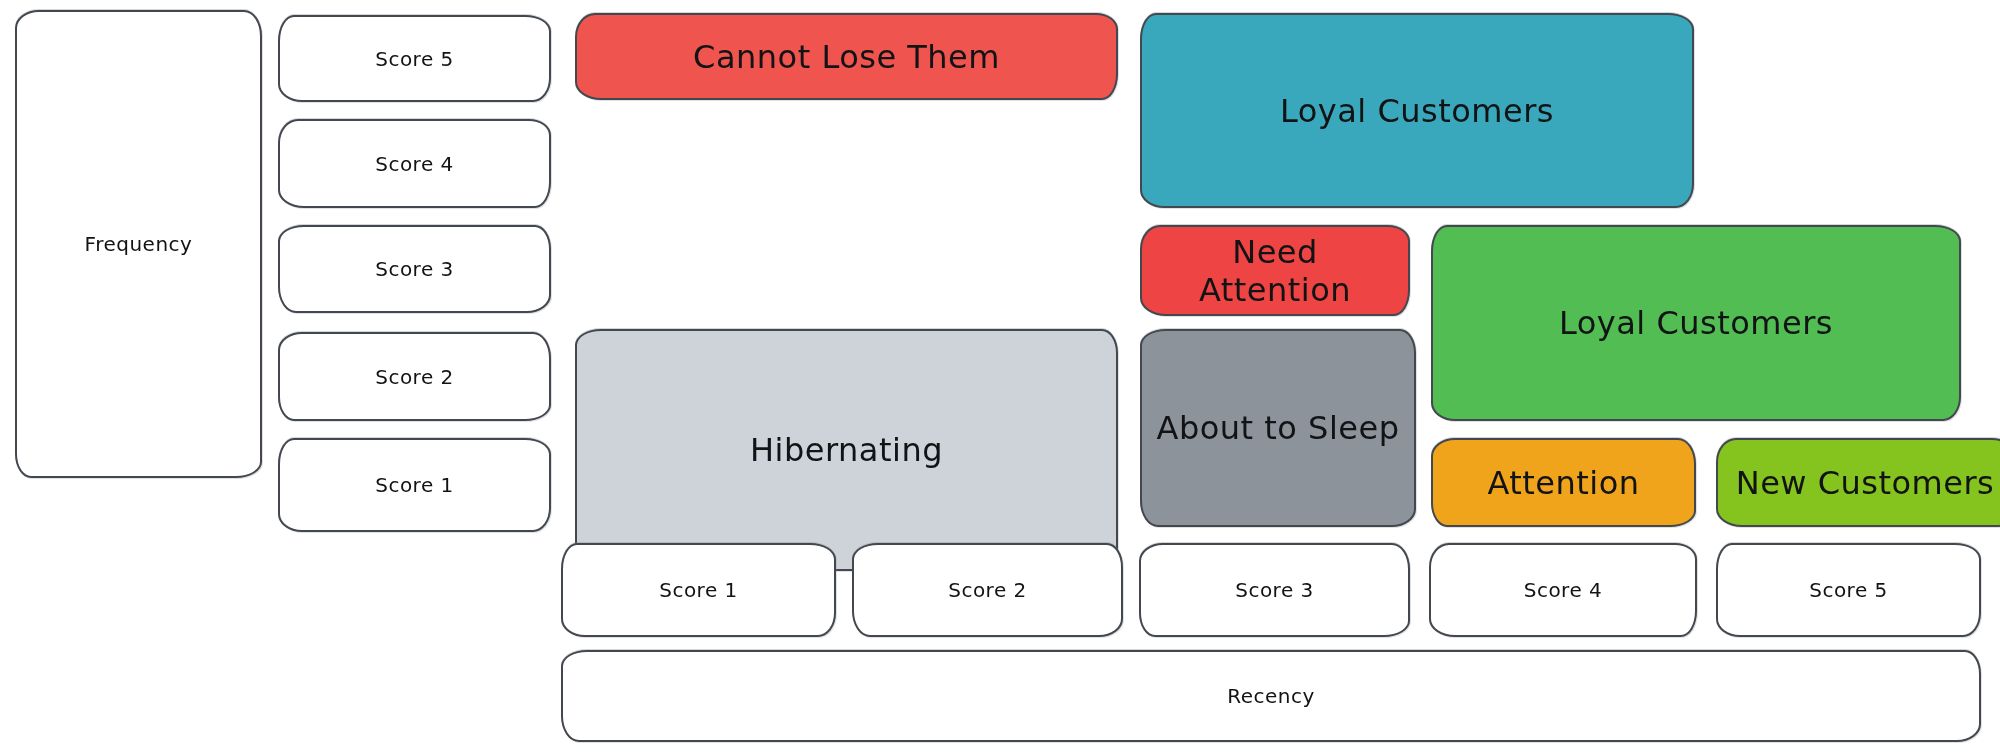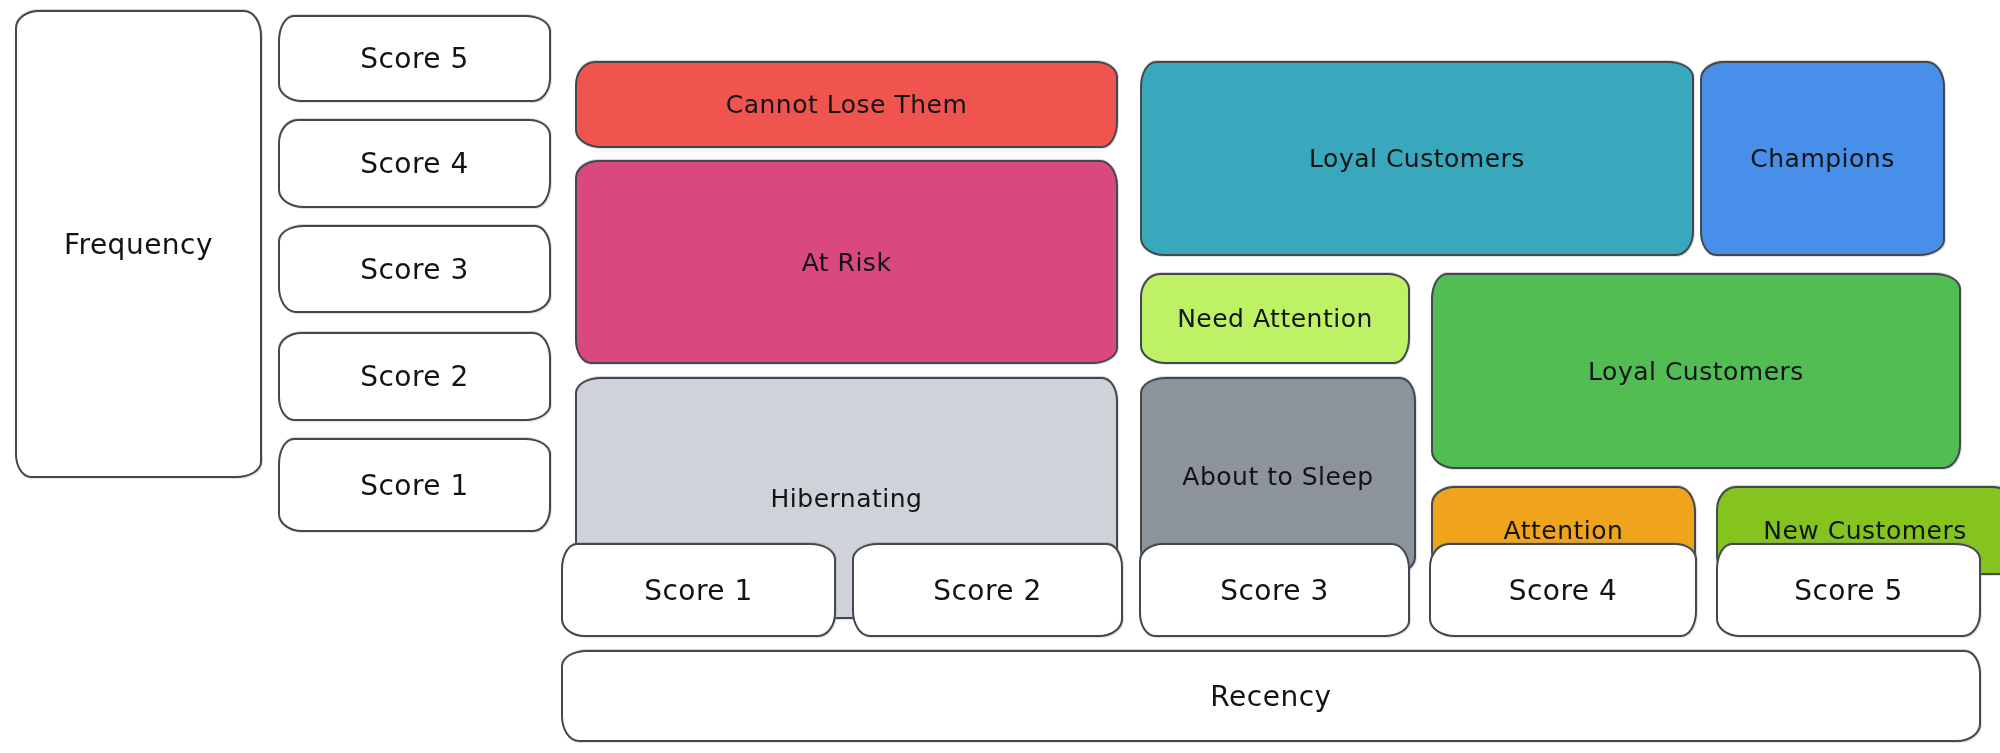--- a/index.html
+++ b/index.html
@@ -18,31 +18,31 @@
   .box {
     position: absolute;
     box-sizing: border-box;
     border: 2.5px solid #43484e;
     display: flex;
     align-items: center;
     justify-content: center;
     text-align: center;
     background: #ffffff;
     color: #111315;
-    font-size: 28px;
+    font-size: 20px;
     letter-spacing: 0.5px;
     box-shadow: 0 -1px 0 rgba(130,136,142,0.35), 1px 1px 0 rgba(130,136,142,0.25);
   }
   .box span { padding: 0 10px; }
   
   .r1 { border-radius: 24px 18px 26px 16px / 18px 26px 16px 24px; }
   .r2 { border-radius: 16px 26px 18px 24px / 26px 16px 24px 18px; }
   .r3 { border-radius: 20px 22px 16px 26px / 24px 16px 26px 18px; }
   .r4 { border-radius: 26px 16px 24px 18px / 16px 24px 18px 26px; }
-  .seg { font-size: 25px; margin-top: 48px; }
+  .seg { font-size: 32px; }
 </style>
 </head>
 <body>
 
 <div class="stage">
 
   <div class="box r1" style="left:15px; top:10px; width:247px; height:468px;">
     <span>Frequency</span>
   </div>
   <div class="box r2" style="left:278px; top:15px; width:273px; height:87px;">
@@ -57,33 +57,27 @@
   <div class="box r1" style="left:278px; top:332px; width:273px; height:89px;">
     <span>Score 2</span>
   </div>
   <div class="box r2" style="left:278px; top:438px; width:273px; height:94px;">
     <span>Score 1</span>
   </div>
 
   <div class="box seg r3" style="left: 575px; top: 13px; width: 543px; height: 87px; background-color: rgb(240, 84, 79);">
     <span>Cannot Lose Them</span>
   </div>
-  <div class="box seg r1" style="left: 575px; top: 112px; width: 543px; height: 204px; background-color: rgb(217, 72, 126);">
-    <span>At Risk</span>
-  </div>
   <div class="box seg r4" style="left: 575px; top: 329px; width: 543px; height: 242px; background-color: rgb(206, 211, 218);">
     <span>Hibernating</span>
   </div>
   <div class="box seg r2" style="left: 1140px; top: 13px; width: 554px; height: 195px; background-color: rgb(58, 168, 188);">
     <span>Loyal Customers</span>
   </div>
-  <div class="box seg r1" style="left: 1700px; top: 13px; width: 245px; height: 195px; background-color: rgb(71, 143, 232);">
-    <span>Champions</span>
-  </div>
-  <div class="box seg r3" style="left: 1140px; top: 225px; width: 270px; height: 91px; background-color: #bef264;">
+  <div class="box seg r3" style="left: 1140px; top: 225px; width: 270px; height: 91px; background-color: #ef4444;">
     <span>Need Attention</span>
   </div>
   <div class="box seg r2" style="left: 1431px; top: 225px; width: 530px; height: 196px; background-color: rgb(82, 189, 83);">
     <span>Loyal Customers</span>
   </div>
   <div class="box seg r4" style="left: 1140px; top: 329px; width: 276px; height: 198px; background-color: rgb(141, 147, 154);">
     <span>About to Sleep</span>
   </div>
   <div class="box seg r1" style="left: 1431px; top: 438px; width: 265px; height: 89px; background-color: rgb(240, 164, 28);">
     <span>Attention</span>

